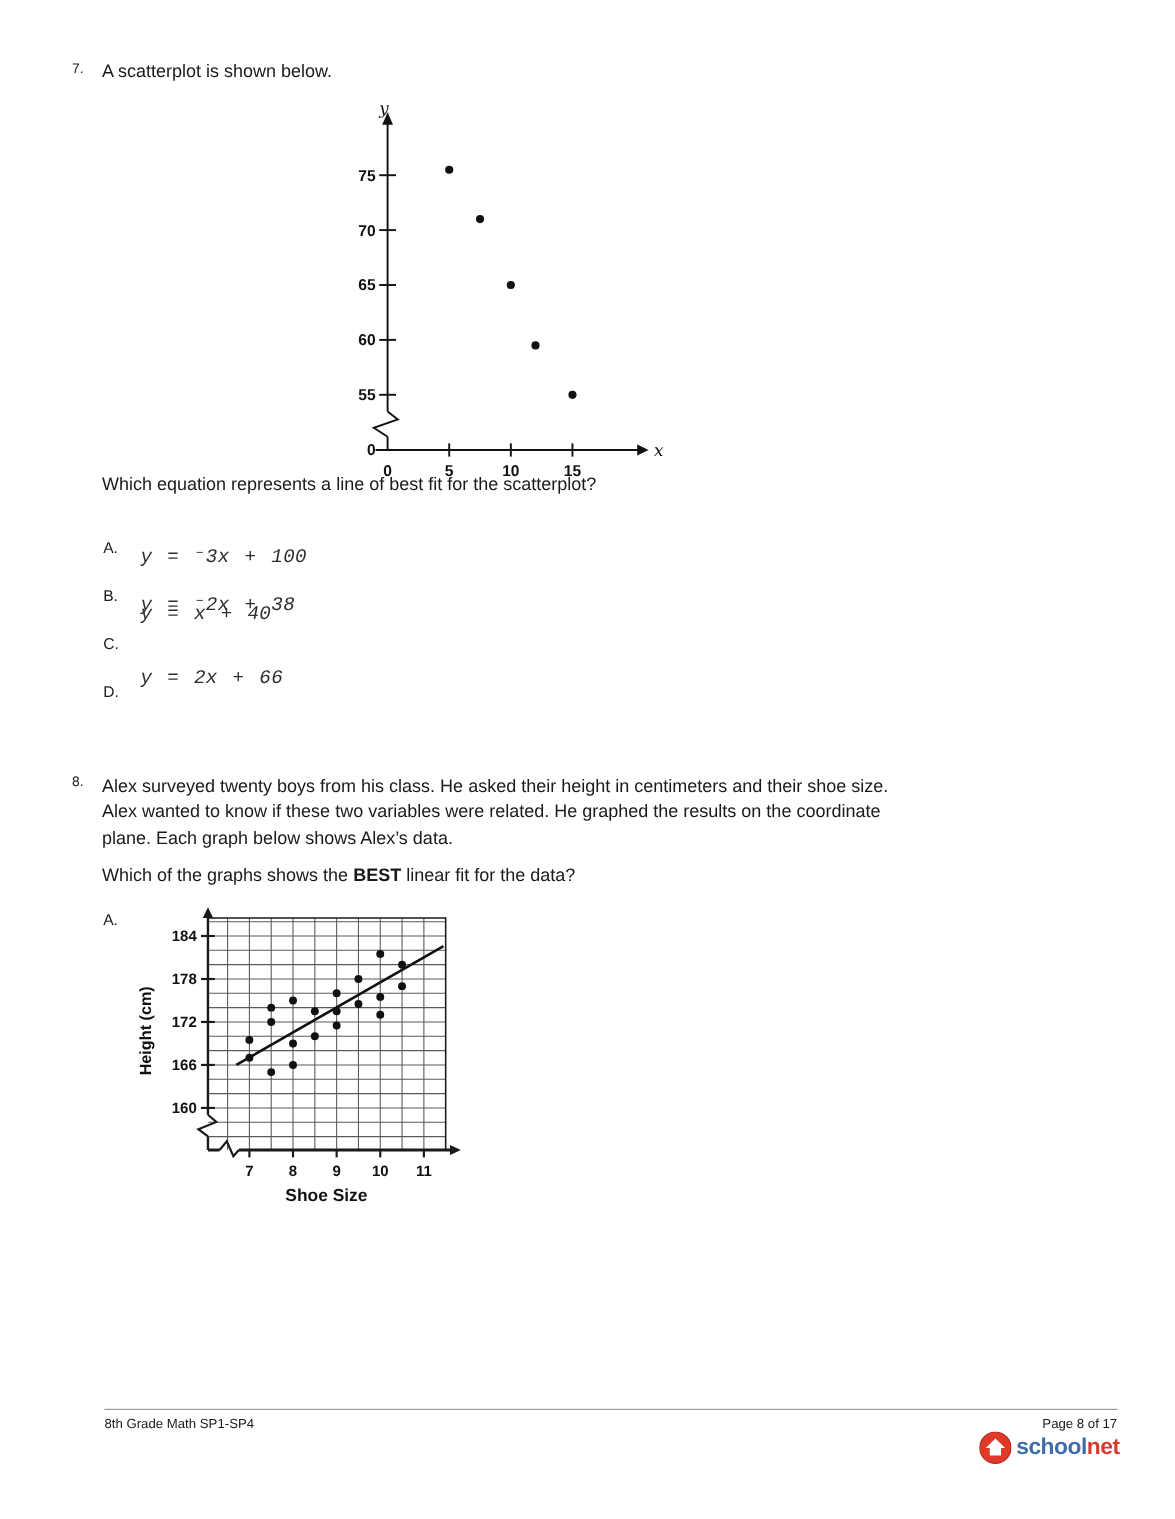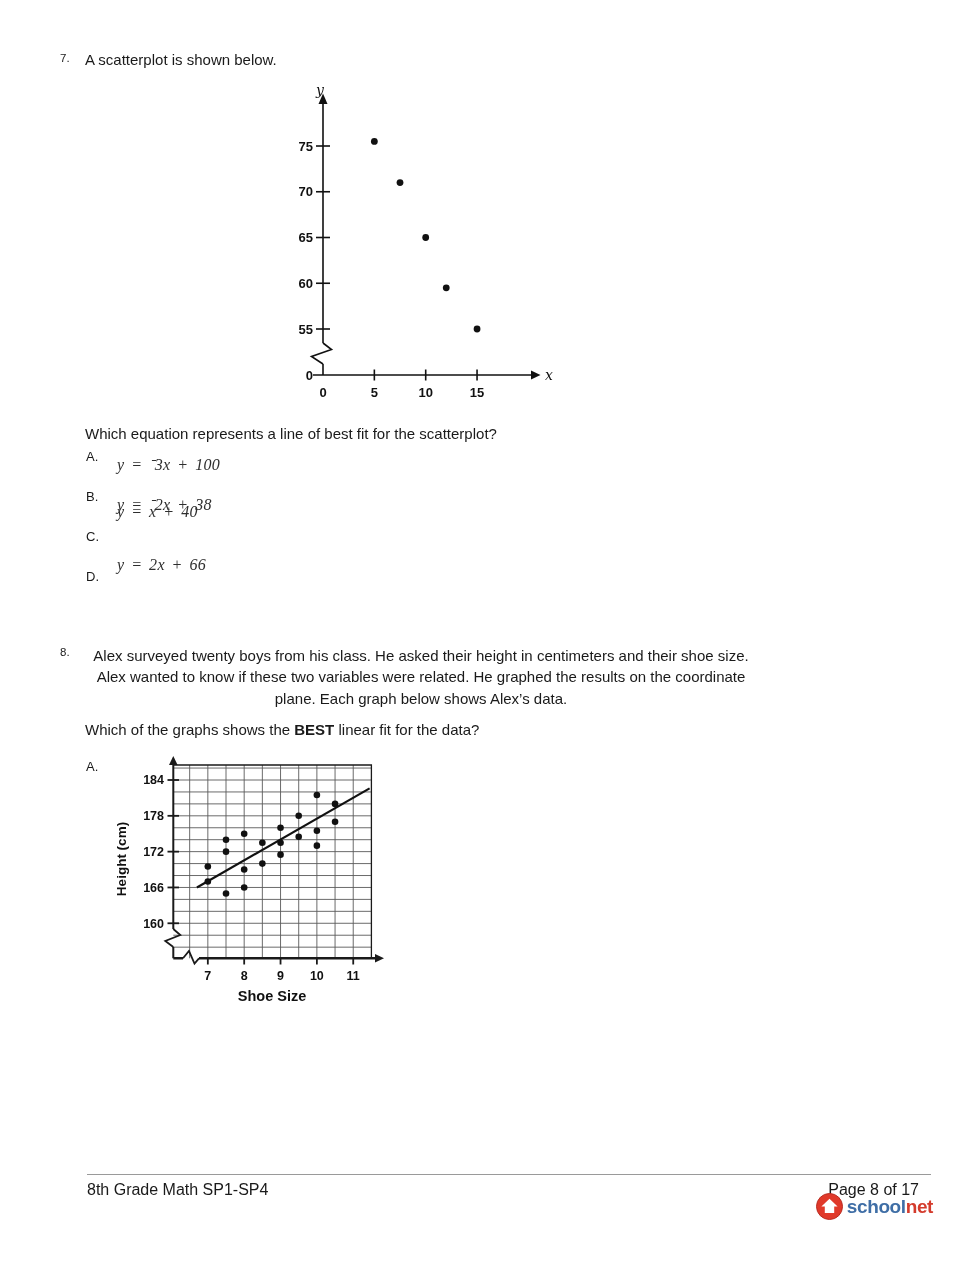--- a/index.html
+++ b/index.html
@@ -3,34 +3,34 @@
 <meta charset="utf-8">
 <style>
   html,body { margin:0; padding:0; }
   body {
     width:979px; height:1266px; background:#ffffff; overflow:hidden;
     font-family:"Liberation Sans","DejaVu Sans",sans-serif; color:#1a1a1a;
     position:relative;
   }
   .abs { position:absolute; }
   .qnum  { font-size:11.5px; }
-  .qtext { font-size:15px;text-align:center; }
+  .qtext { font-size:15px; }
   .opt-label { font-size:13px; }
   .equation {
-    font-family:Liberation Serif, serif;
+    font-family:Liberation Mono, monospace;
     font-style:italic; font-size:16px; color:#2e2e2e;
     letter-spacing:0.3px; word-spacing:2.5px;
   }
   svg text.tick  { font-family:"Liberation Sans","DejaVu Sans",sans-serif; font-weight:bold; font-size:13px; fill:#111; }
   svg text.tick2 { font-family:"Liberation Sans","DejaVu Sans",sans-serif; font-weight:bold; font-size:12.5px; fill:#111; }
   svg text.axletter { font-family:"DejaVu Serif","Liberation Serif",serif; font-style:italic; font-size:14px; fill:#111; }
   svg text.axtitle   { font-family:"Liberation Sans","DejaVu Sans",sans-serif; font-weight:bold; font-size:14.5px; fill:#111; }
   svg text.axtitle-y { font-family:"Liberation Sans","DejaVu Sans",sans-serif; font-weight:bold; font-size:13.5px; fill:#111; }
   .footer-rule { border-top:1px solid #9a9a9a; height:0; }
-  .footer-text { font-size:16px; color:#1a1a1a; }
+  .footer-text { font-size:11px; color:#1a1a1a; }
   .logo { display:flex; align-items:center; gap:4px; }
   .logo-text { font-size:19px; font-weight:bold; letter-spacing:-0.4px; line-height:27px; }
   .logo-school { color:#3f6ea6; }
   .logo-net { color:#d43b2c; }
 </style>
 </head>
 <body>
 
 <div>
 
@@ -63,21 +63,21 @@
       <text x="130.7" y="312" class="tick" text-anchor="middle">10</text>
       <line x1="182.04999999999998" x2="182.04999999999998" y1="284.5" y2="295.5" stroke="#111" stroke-width="1.6"></line>
       <text x="182.04999999999998" y="312" class="tick" text-anchor="middle">15</text>
       <circle cx="79.35" cy="56.425" r="3.4" fill="#111"></circle>
       <circle cx="105.02499999999999" cy="97.6" r="3.4" fill="#111"></circle>
       <circle cx="130.7" cy="152.5" r="3.4" fill="#111"></circle>
       <circle cx="151.24" cy="202.82500000000002" r="3.4" fill="#111"></circle>
       <circle cx="182.04999999999998" cy="244" r="3.4" fill="#111"></circle>
     </svg>
 
-  <span class="abs qtext" style="left:85px;top:425px">Which equation represents a line of best fit for the scatterplot?</span>
+  <span class="abs qtext" style="left:85px;top:395px">Which equation represents a line of best fit for the scatterplot?</span>
 
   <span class="abs opt-label" style="left:86px;top:449px">A.</span>
   <span class="abs equation" style="left:117px;top:453px">y = ⁻3x + 100</span>
 
   <span class="abs opt-label" style="left:86px;top:489px">B.</span>
   <span class="abs equation" style="left:117px;top:493px">y = ⁻2x + 38</span>
 
   <span class="abs opt-label" style="left:86px;top:529px">C.</span>
   <span class="abs equation" style="left:117px;top:503px">y = x + 40</span>
 
@@ -165,21 +165,21 @@
       <circle cx="188.7075" cy="60.82" r="3.3" fill="#111"></circle>
       <circle cx="206.8825" cy="90.67" r="3.3" fill="#111"></circle>
       <circle cx="206.8825" cy="75.745" r="3.3" fill="#111"></circle>
       <circle cx="206.8825" cy="39.925" r="3.3" fill="#111"></circle>
       <circle cx="225.0575" cy="66.78999999999999" r="3.3" fill="#111"></circle>
       <circle cx="225.0575" cy="48.879999999999995" r="3.3" fill="#111"></circle>
     </svg>
 
   <div class="abs footer-rule" style="left:87px;top:1174px;width:844px"></div>
   <span class="abs footer-text" style="left:87px;top:1181px">8th Grade Math SP1-SP4</span>
-  <span class="abs footer-text" style="right:60px;top:1181px">Page 8 of 17</span>
+  <span class="abs footer-text" style="right:48px;top:1181px">Page 8 of 17</span>
 
   <div class="abs logo" style="right:46px;top:1193px">
     <svg width="27" height="27" viewBox="0 0 27 27">
       <circle cx="13.5" cy="13.5" r="13" fill="#e0392a"></circle>
       <circle cx="13.5" cy="13.5" r="13" fill="none" stroke="#b92d22" stroke-width="1"></circle>
       <path d="M13.5,5.8 L21.6,13.6 L18.2,13.6 L18.2,19.9 L8.8,19.9 L8.8,13.6 L5.4,13.6 Z" fill="#ffffff"></path>
     </svg>
     <span class="logo-text"><span class="logo-school">school</span><span class="logo-net">net</span></span>
   </div>
 

